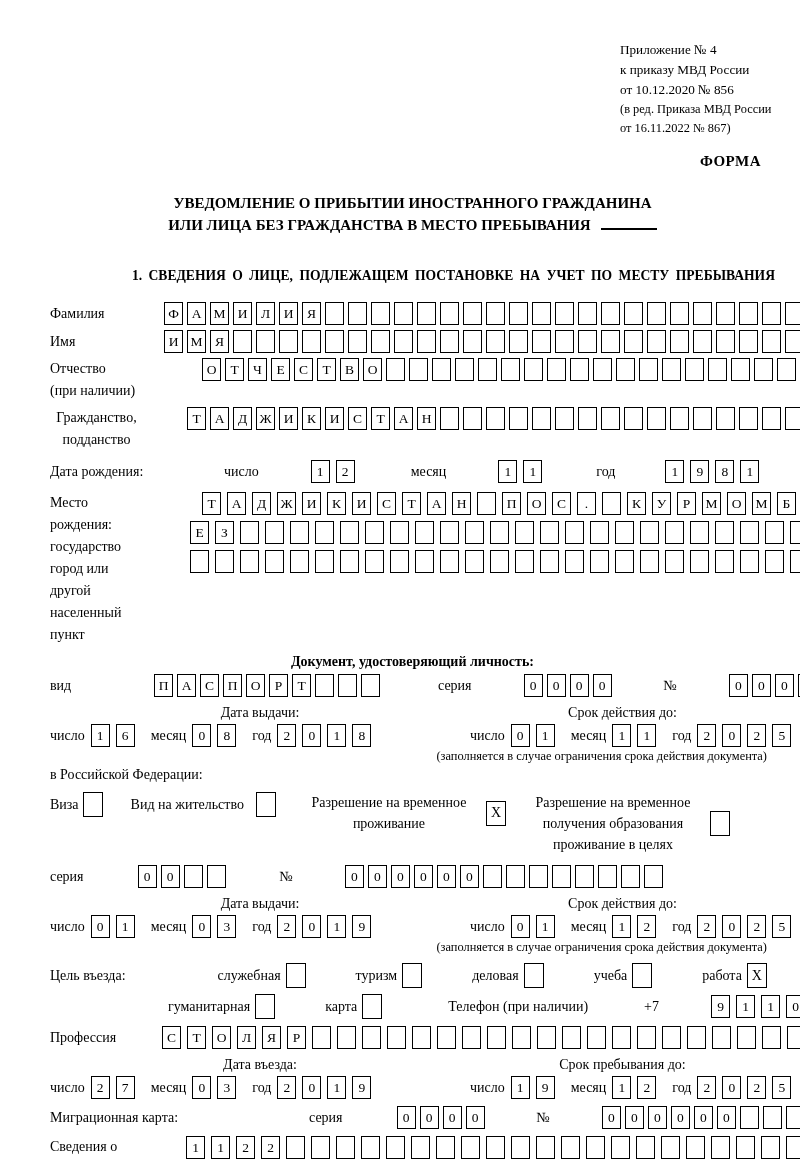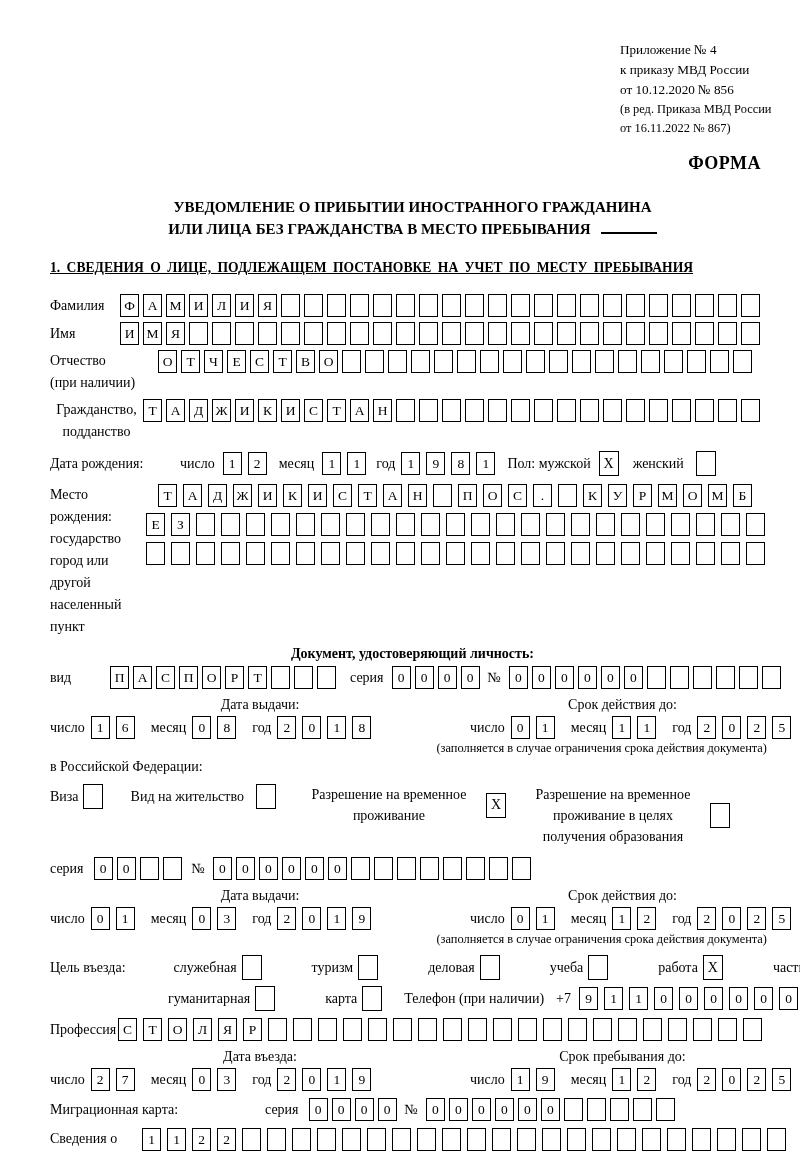--- a/index.html
+++ b/index.html
@@ -3,27 +3,27 @@
 <meta charset="utf-8">
 <style>
   html,body{margin:0;padding:0;background:#fff;}
   body{width:800px;height:1163px;overflow:hidden;color:#000;
        font-family:"Liberation Serif","DejaVu Serif",serif;font-size:14px;}
   .page{padding:40px 25px 0 50px;}
   
   .hdr{margin-left:570px;width:205px;}
   .hl{font-size:13.2px;line-height:20px;}
   .hl.sm{font-size:12.4px;line-height:18.5px;}
-  .forma{margin-top:16px;text-align:right;padding-right:14px;font-weight:bold;font-size:18px;letter-spacing:.5px;}
+  .forma{margin-top:16px;text-align:right;padding-right:14px;font-weight:bold;font-size:15px;letter-spacing:.5px;}
   
   .title{margin-top:22px;text-align:center;font-weight:bold;font-size:15px;line-height:22px;}
   .blank{display:inline-block;width:56px;border-bottom:2px solid #000;height:12px;margin-left:10px;}
-  .sec{margin-top:20px;text-align:left;font-weight:bold;font-size:13.6px;word-spacing:3px;text-decoration:underline;}
+  .sec{margin-top:32px;text-align:right;font-weight:bold;font-size:13.6px;word-spacing:3px;}
   
-  .frow{display:flex;align-items:flex-start;flex-wrap:nowrap;margin-top:5px;}
+  .frow{display:flex;align-items:flex-start;flex-wrap:nowrap;margin-top:5px;gap:44px;}
   .lbl{line-height:23px;flex:none;}
   .lblcol{flex:none;}
   .lblcol div{line-height:22px;}
   .boxes{display:inline-flex;flex-wrap:nowrap;flex:none;}
   .cell{box-sizing:border-box;flex:none;width:19px;height:23px;border:1.5px solid #000;margin-right:4px;
         display:inline-flex;align-items:center;justify-content:center;font-size:13.5px;}
   .spaced .cell{margin-right:6px;}
   .dcells .cell{margin-right:6px;}
   .cb{box-sizing:border-box;flex:none;width:20px;height:25px;border:1.5px solid #000;
       display:inline-flex;align-items:center;justify-content:center;font-size:14px;}
@@ -424,22 +424,22 @@
     <span class="og" style="margin-left:24px;">
       <span class="ml" style="width:178px;">
         <div>Разрешение на временное</div>
         <div>проживание</div>
       </span>
       <span class="cb" style="margin-left:8px;">X</span>
     </span>
     <span class="og" style="margin-left:18px;">
       <span class="ml" style="width:178px;">
         <div>Разрешение на временное</div>
+        <div>получения образования</div>
         <div>проживание в целях</div>
-        <div>получения образования</div>
       </span>
       <span class="cb" style="margin-left:8px;"></span>
     </span>
   </div>
 
   <div class="frow" style="align-items:center;margin-top:10px;">
     <span class="lbl" style="margin-right:10px;">серия</span>
     <span class="boxes">
         <span class="cell">0</span>
         <span class="cell">0</span>

